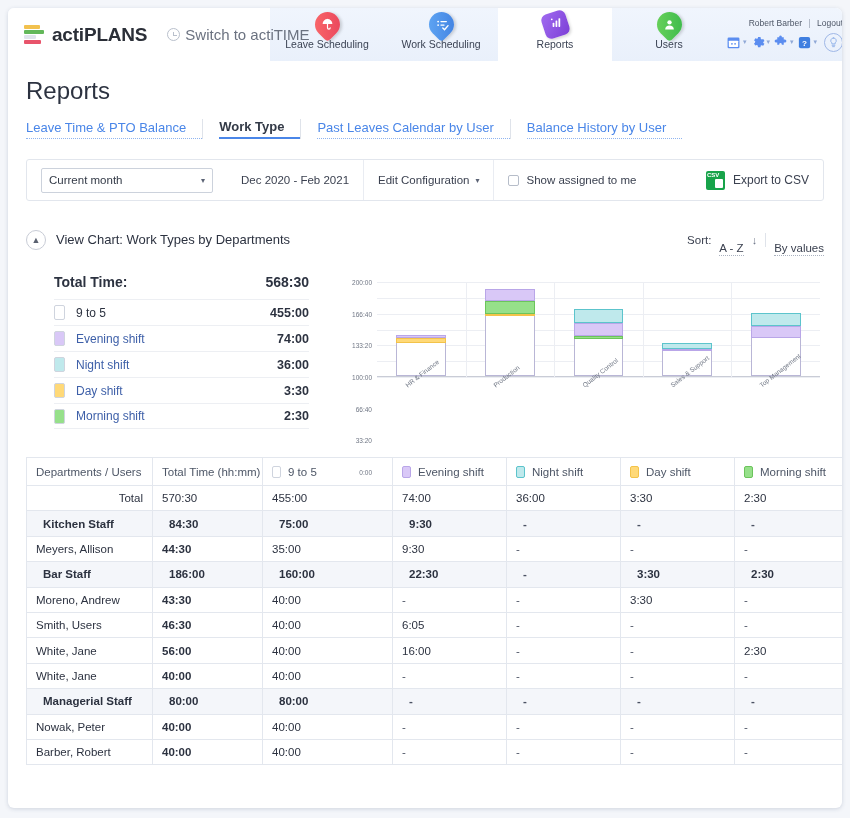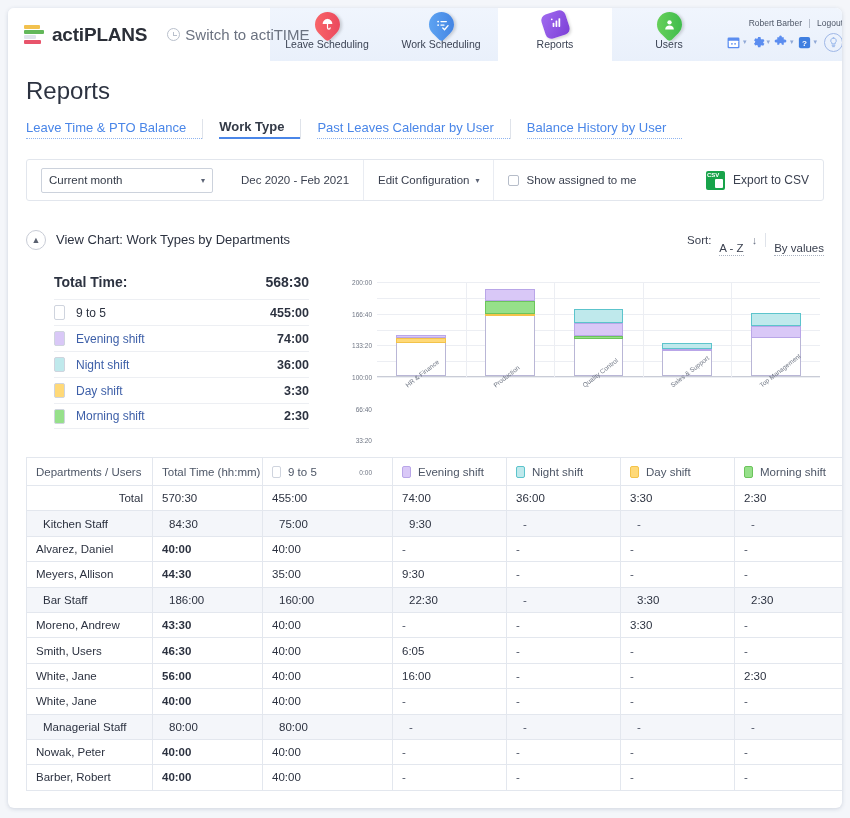--- a/index.html
+++ b/index.html
@@ -261,21 +261,21 @@
     overflow:hidden; white-space:nowrap;
   }
   th { color:#4d5666; font-weight:normal; height:28px; }
   th .hsw {
     width:9px;height:12px;border-radius:2px;border:1px solid #cfd4de;
     display:inline-block; vertical-align:-2px; margin-right:7px;
   }
   tr.total td { font-weight:normal; }
   tr.total td.name { text-align:right; }
   tr.dept { background:#f4f6fa; }
-  tr.dept td { font-weight:normal;padding-left:16px; }
+  tr.dept td { font-weight:bold;padding-left:16px; }
   td.num { font-weight:bold; }
   td.dash { color:#4a5162; }
   tr.user td.name { color:#2c3240; }
 </style>
 </head>
 <body>
 
 <div id="page">
  <div class="card">
 
@@ -590,29 +590,20 @@
             <tr class="dept">
               <td class="name">Kitchen Staff</td>
               <td class="num">84:30</td>
               <td>75:00</td>
               <td>9:30</td>
               <td class="dash">-</td>
               <td class="dash">-</td>
               <td class="dash">-</td>
             </tr>
             <tr class="user">
-              <td class="name">Alvarez, Daniel</td>
-              <td class="num">40:00</td>
-              <td>40:00</td>
-              <td class="dash">-</td>
-              <td class="dash">-</td>
-              <td class="dash">-</td>
-              <td class="dash">-</td>
-            </tr>
-            <tr class="user">
               <td class="name">Meyers, Allison</td>
               <td class="num">44:30</td>
               <td>35:00</td>
               <td>9:30</td>
               <td class="dash">-</td>
               <td class="dash">-</td>
               <td class="dash">-</td>
             </tr>
             <tr class="dept">
               <td class="name">Bar Staff</td>

